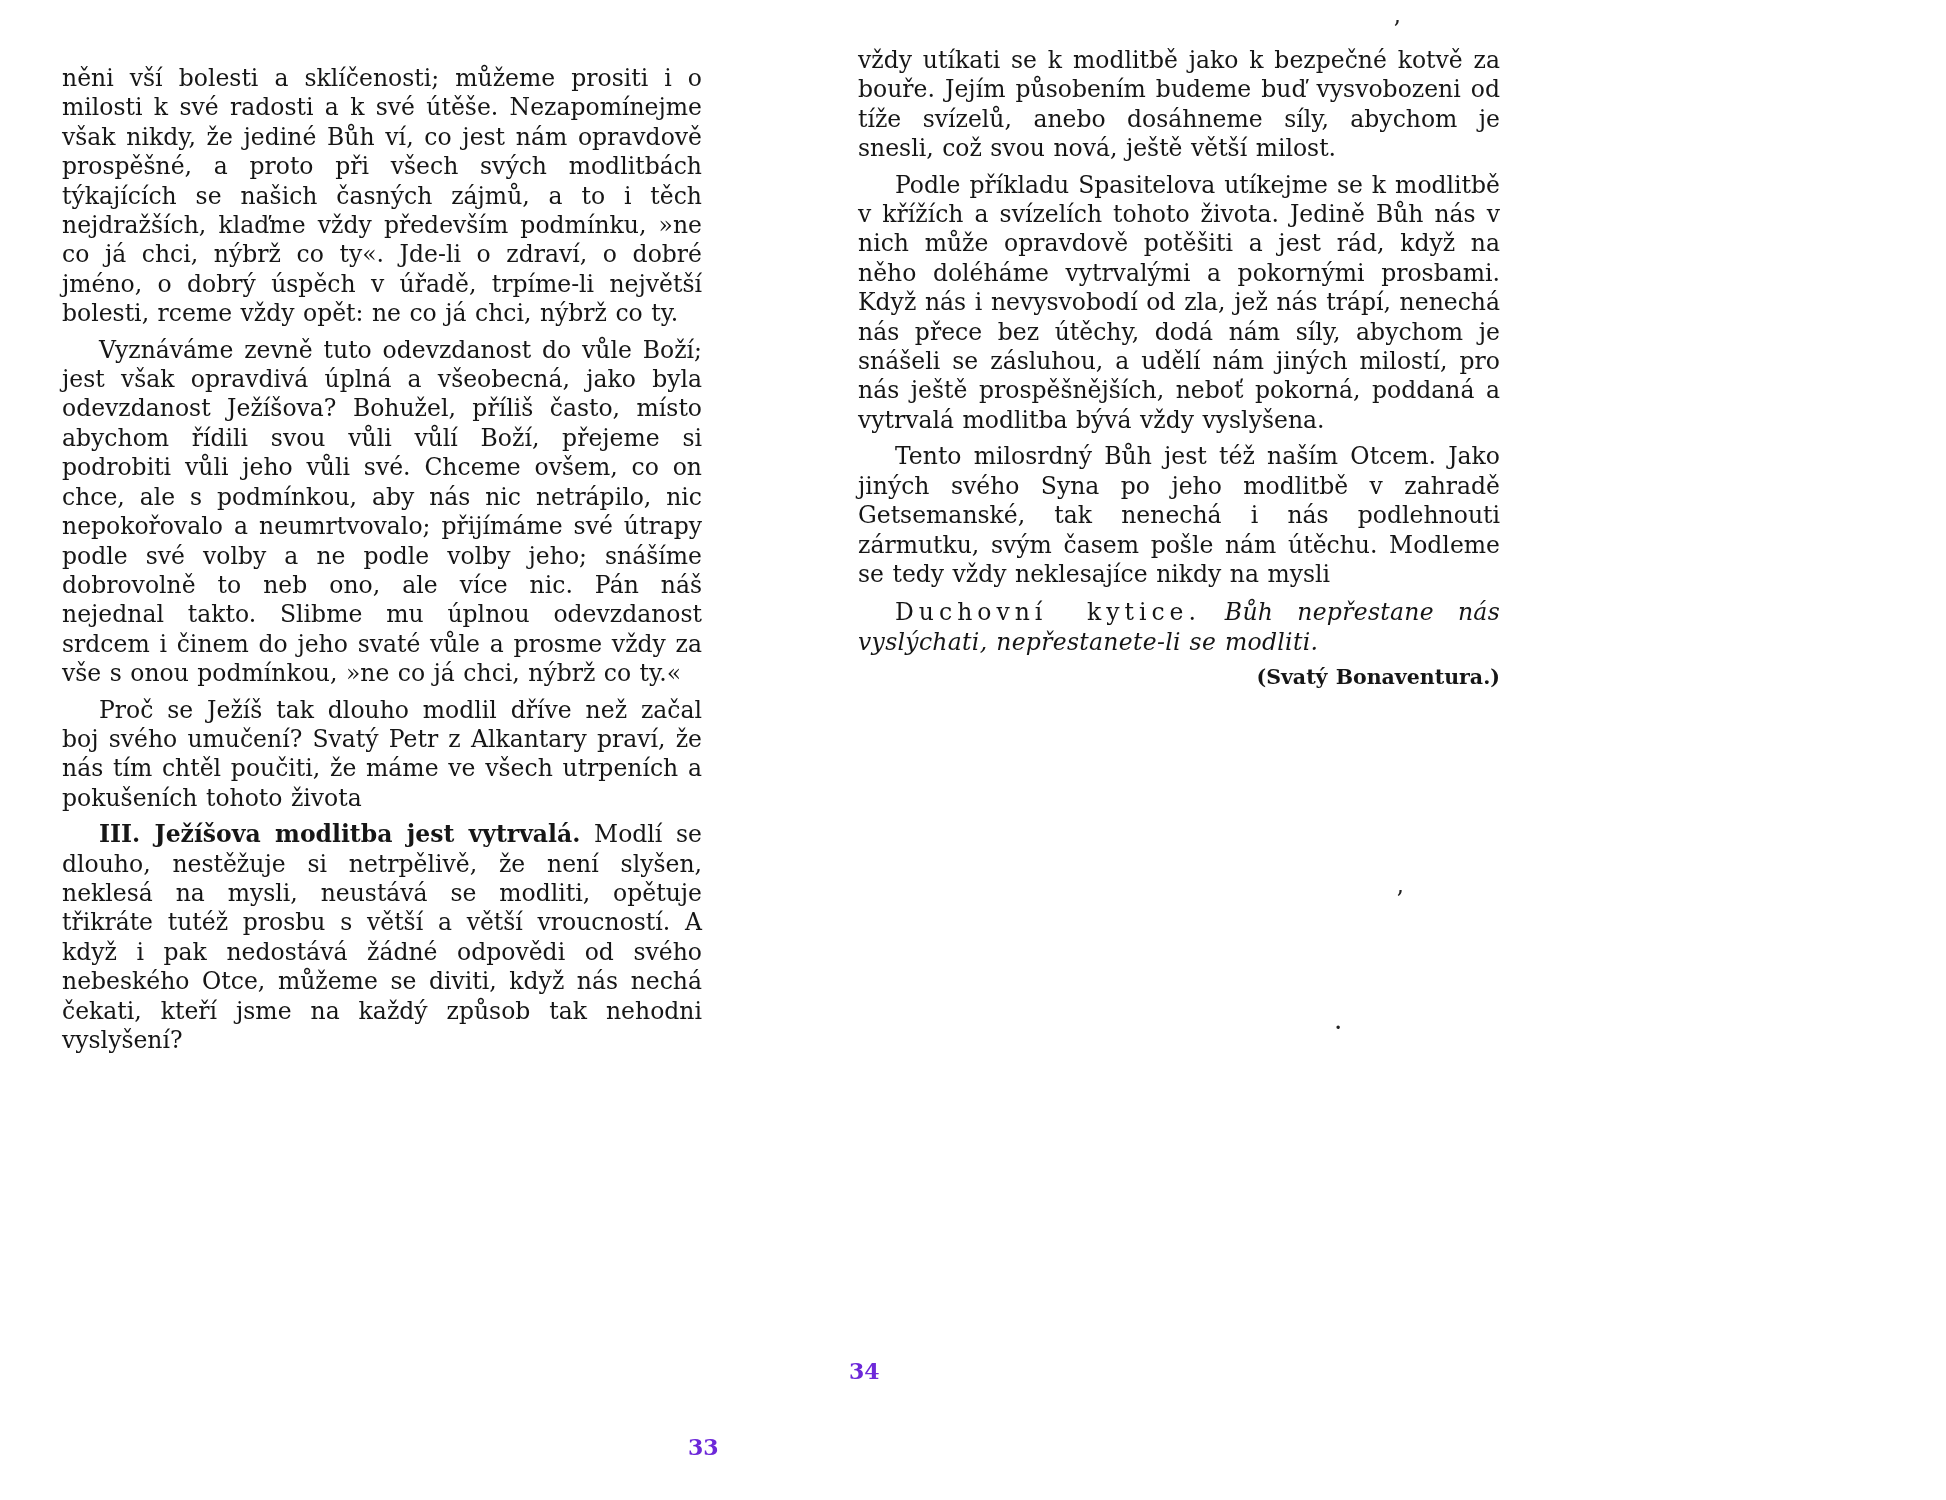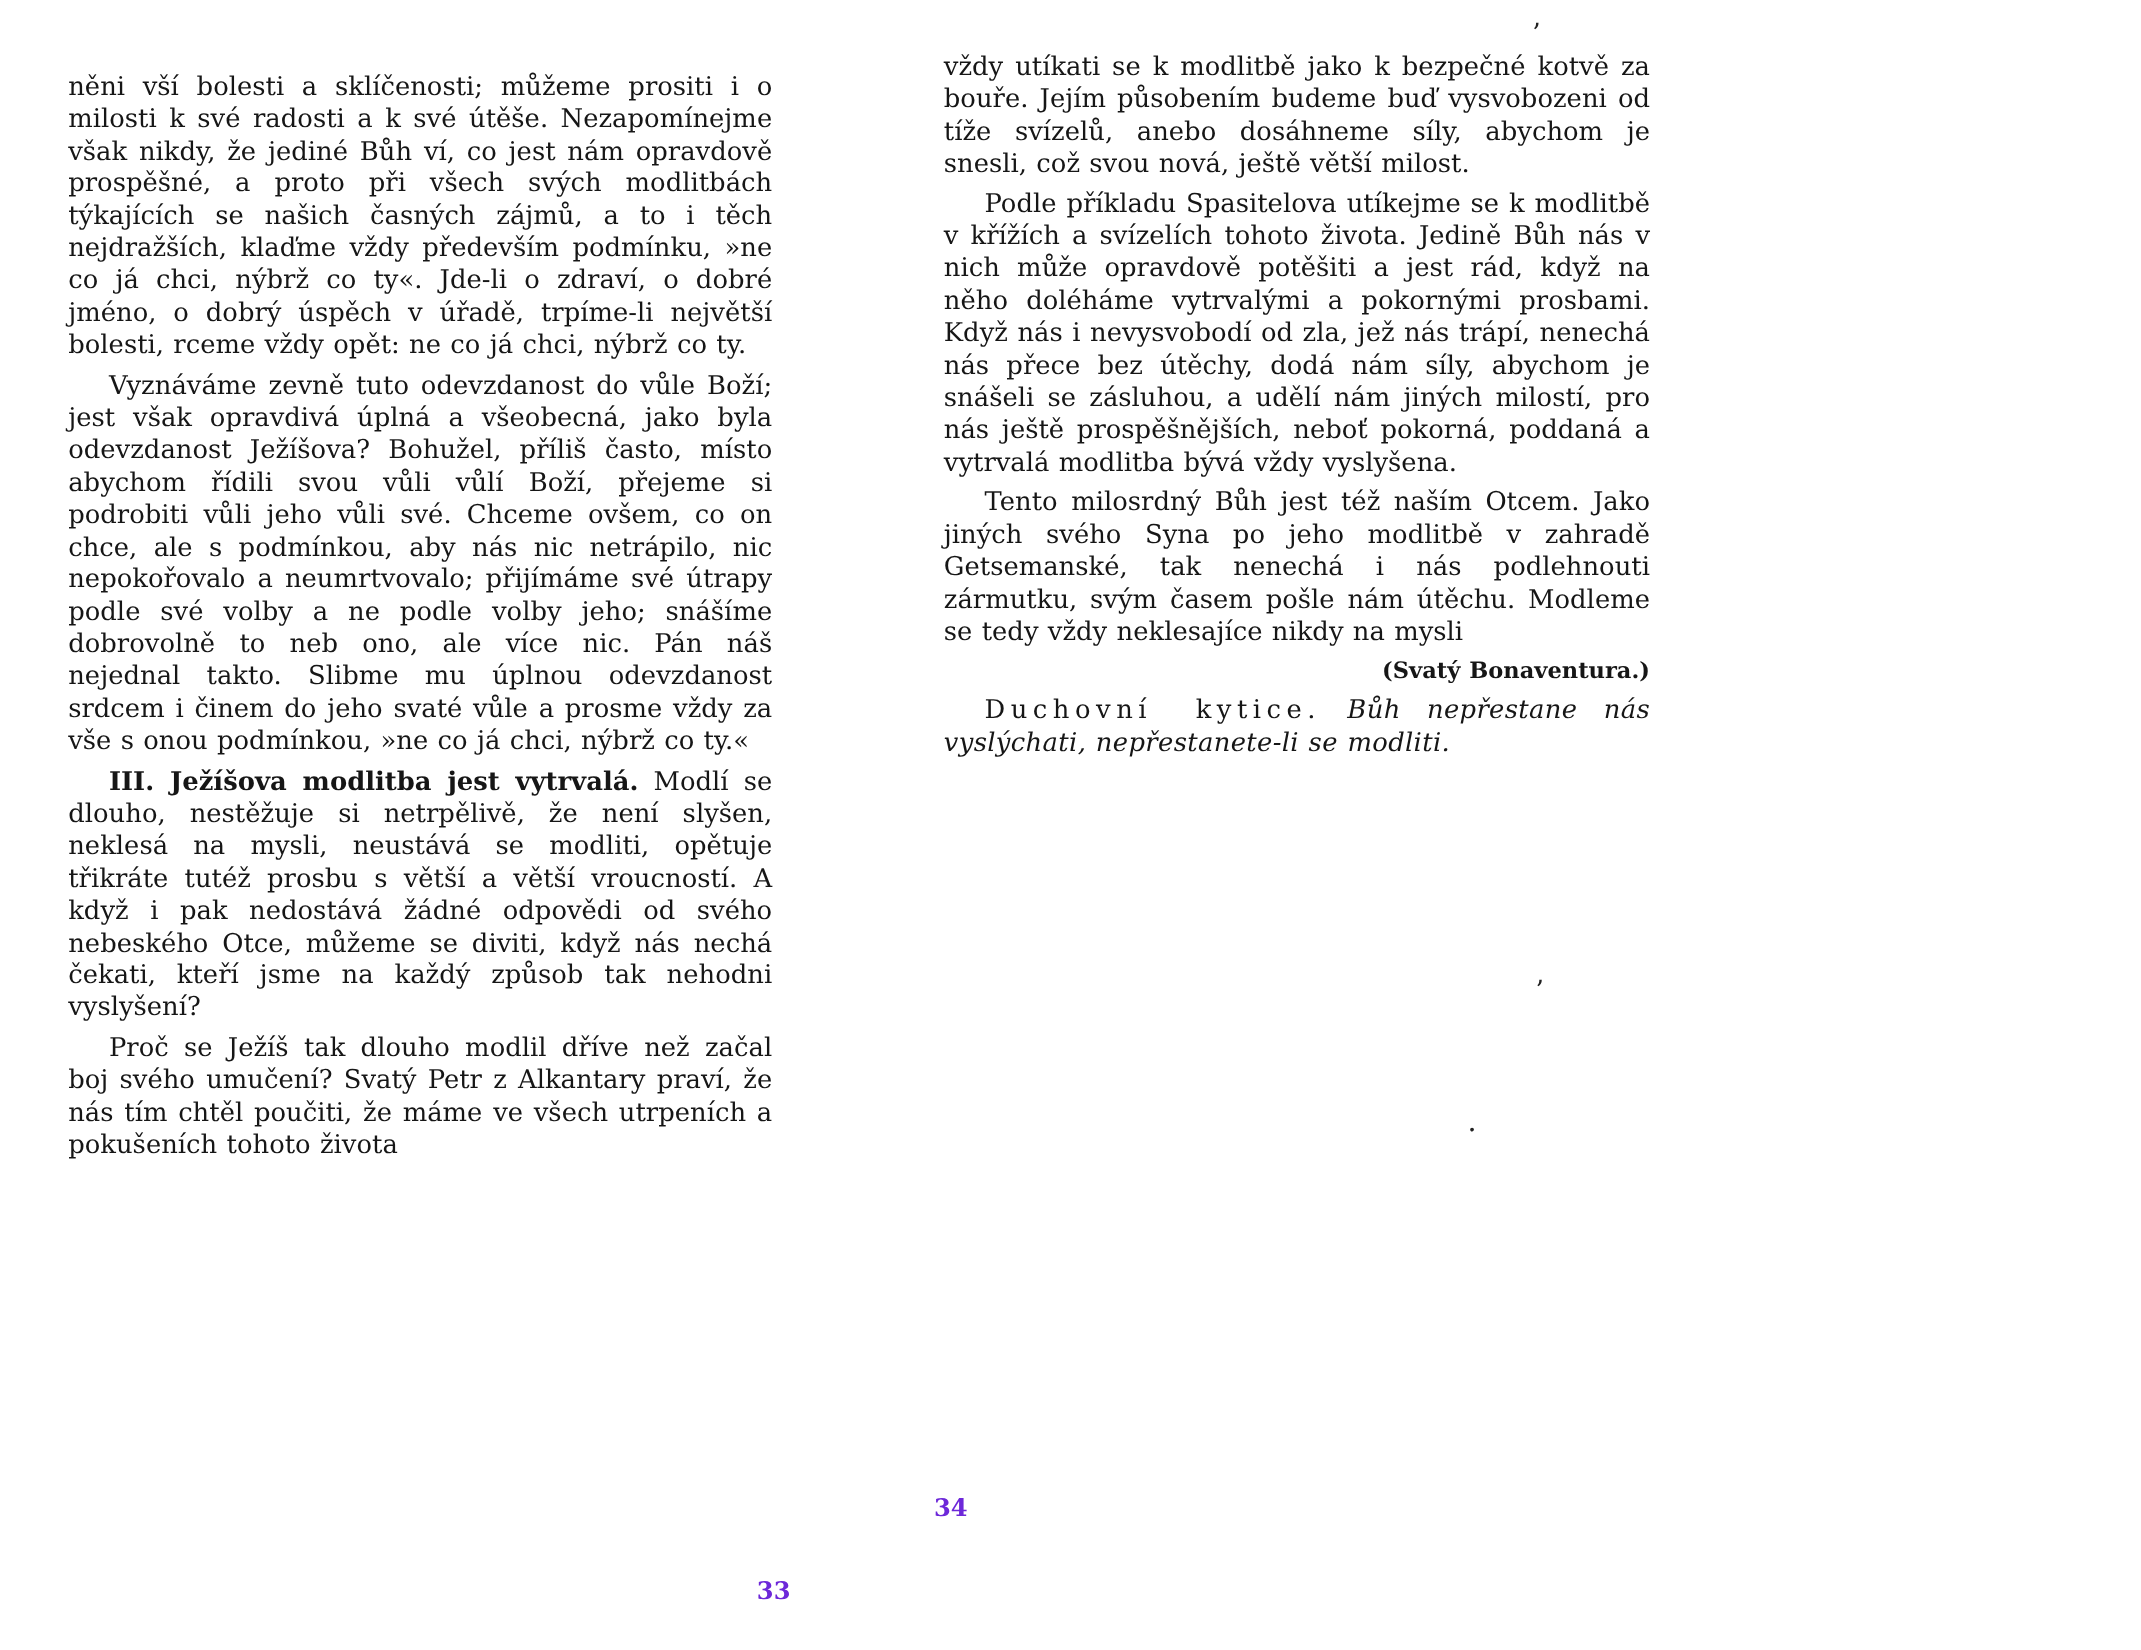--- a/index.html
+++ b/index.html
@@ -53,39 +53,39 @@
 </head>
 <body>
 
 <div class="spread">
 
   <div class="column col-left">
     <p class="para first">něni vší bolesti a sklíčenosti; můžeme prositi i o milosti k své radosti a k své útěše. Nezapomínejme však nikdy, že jediné Bůh ví, co jest nám opravdově prospěšné, a proto při všech svých modlitbách týkajících se našich časných zájmů, a to i těch nejdražších, klaďme vždy především podmínku, »ne co já chci, nýbrž co ty«. Jde-li o zdraví, o dobré jméno, o dobrý úspěch v úřadě, trpíme-li největší bolesti, rceme vždy opět: ne co já chci, nýbrž co ty.</p>
 
     <p class="para">Vyznáváme zevně tuto odevzdanost do vůle Boží; jest však opravdivá úplná a všeobecná, jako byla odevzdanost Ježíšova? Bohužel, příliš často, místo abychom řídili svou vůli vůlí Boží, přejeme si podrobiti vůli jeho vůli své. Chceme ovšem, co on chce, ale s podmínkou, aby nás nic netrápilo, nic nepokořovalo a neumrtvovalo; přijímáme své útrapy podle své volby a ne podle volby jeho; snášíme dobrovolně to neb ono, ale více nic. Pán náš nejednal takto. Slibme mu úplnou odevzdanost srdcem i činem do jeho svaté vůle a prosme vždy za vše s onou podmínkou, »ne co já chci, nýbrž co ty.«</p>
 
+    <p class="para">Proč se Ježíš tak dlouho modlil dříve než začal boj svého umučení? Svatý Petr z Alkantary praví, že nás tím chtěl poučiti, že máme ve všech utrpeních a pokušeních tohoto života</p>
+
     <p class="para">
       <span class="lead-bold">III. Ježíšova modlitba jest vytrvalá.</span><span> Modlí se dlouho, nestěžuje si netrpělivě, že není slyšen, neklesá na mysli, neustává se modliti, opětuje třikráte tutéž prosbu s větší a větší vroucností. A když i pak nedostává žádné odpovědi od svého nebeského Otce, můžeme se diviti, když nás nechá čekati, kteří jsme na každý způsob tak nehodni vyslyšení?</span>
     </p>
-
-    <p class="para">Proč se Ježíš tak dlouho modlil dříve než začal boj svého umučení? Svatý Petr z Alkantary praví, že nás tím chtěl poučiti, že máme ve všech utrpeních a pokušeních tohoto života</p>
   </div>
 
   <div class="column col-right">
     <p class="para first">vždy utíkati se k modlitbě jako k bezpečné kotvě za bouře. Jejím působením budeme buď vysvobozeni od tíže svízelů, anebo dosáhneme síly, abychom je snesli, což svou nová, ještě větší milost.</p>
 
     <p class="para">Podle příkladu Spasitelova utíkejme se k modlitbě v křížích a svízelích tohoto života. Jedině Bůh nás v nich může opravdově potěšiti a jest rád, když na něho doléháme vytrvalými a pokornými prosbami. Když nás i nevysvobodí od zla, jež nás trápí, nenechá nás přece bez útěchy, dodá nám síly, abychom je snášeli se zásluhou, a udělí nám jiných milostí, pro nás ještě prospěšnějších, neboť pokorná, poddaná a vytrvalá modlitba bývá vždy vyslyšena.</p>
 
     <p class="para">Tento milosrdný Bůh jest též naším Otcem. Jako jiných svého Syna po jeho modlitbě v zahradě Getsemanské, tak nenechá i nás podlehnouti zármutku, svým časem pošle nám útěchu. Modleme se tedy vždy neklesajíce nikdy na mysli</p>
 
-    <p class="para attribution">(Svatý Bonaventura.)</p>
-
     <p class="para kytice">
       <span class="lead-spaced">Duchovní kytice.</span><em> Bůh nepřestane nás vyslýchati, nepřestanete-li se modliti.</em>
     </p>
+
+    <p class="para attribution">(Svatý Bonaventura.)</p>
   </div>
 
   <div class="page-number pn-left">33</div>
 
   <div class="page-number pn-right">34</div>
 
   <span class="artifact art-1">’</span>
   <span class="artifact art-2">’</span>
   <span class="artifact art-3">.</span>
 

